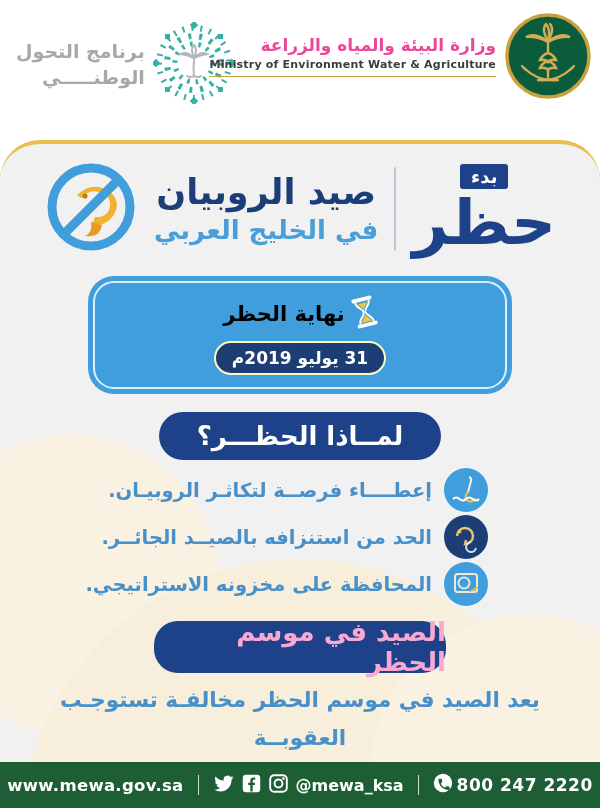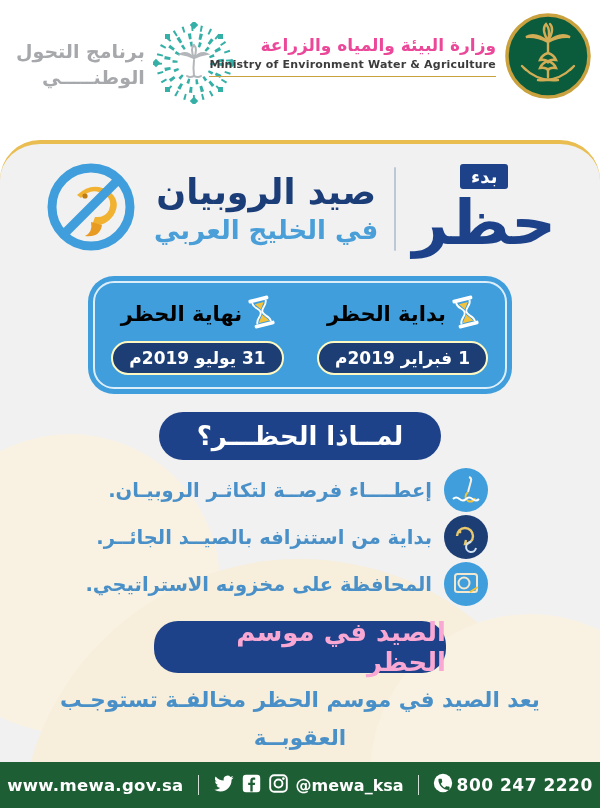--- a/index.html
+++ b/index.html
@@ -163,35 +163,20 @@
         <path d="M33 35 q16 -15 33 -3 q12 10 3 24 q-8 11 -21 9 l3 -8 q10 1 14 -7 q4 -10 -4 -15 q-13 -9 -24 3 z" fill="#f2b231"></path>
         <path d="M47 62 q2 10 -6 14 q15 2 17 -11 z" fill="#e89b23"></path>
         <circle cx="41" cy="36" r="2.6" fill="#c07c14"></circle>
         <line x1="21" y1="73" x2="73" y2="21" stroke="#3f9edb" stroke-width="9" stroke-linecap="round"></line>
       </svg>
     </span>
   </div>
 
   <div class="date-box">
     <div class="date-box-inner">
-      <div class="date-col">
-        <div class="date-label-row">
-          <span class="hourglass">
-            <svg width="24" height="32" viewBox="0 0 26 34">
-              <rect x="2" y="1" width="22" height="4" rx="1.5" fill="#fff"></rect>
-              <rect x="2" y="29" width="22" height="4" rx="1.5" fill="#fff"></rect>
-              <path d="M8 7 h10 l-5 7 z" fill="#f5c33b"></path>
-              <path d="M7 28 h12 l-6 -8 z" fill="#f5c33b"></path>
-              <path d="M5.5 5 c0 7 6.5 7 6.5 12 c0 5 -6.5 5 -6.5 12 M20.5 5 c0 7 -6.5 7 -6.5 12 c0 5 6.5 5 6.5 12" fill="none" stroke="#fff" stroke-width="2"></path>
-            </svg>
-          </span>
-          <span class="date-label">بداية الحظر</span>
-        </div>
-        <div class="date-pill">1 فبراير 2019م</div>
-      </div>
       <div class="date-col">
         <div class="date-label-row">
           <span class="hourglass">
             <svg width="24" height="32" viewBox="0 0 26 34">
               <rect x="2" y="1" width="22" height="4" rx="1.5" fill="#fff"></rect>
               <rect x="2" y="29" width="22" height="4" rx="1.5" fill="#fff"></rect>
               <path d="M8 7 h10 l-5 7 z" fill="#f5c33b"></path>
               <path d="M7 28 h12 l-6 -8 z" fill="#f5c33b"></path>
               <path d="M5.5 5 c0 7 6.5 7 6.5 12 c0 5 -6.5 5 -6.5 12 M20.5 5 c0 7 -6.5 7 -6.5 12 c0 5 6.5 5 6.5 12" fill="none" stroke="#fff" stroke-width="2"></path>
             </svg>
@@ -219,21 +204,21 @@
     </div>
     <div class="reason">
       <span class="reason-icon">
         <svg width="44" height="44" viewBox="0 0 44 44">
           <circle cx="22" cy="22" r="22" fill="#1d3e75"></circle>
           <path d="M13 21 a8 8 0 1 1 8 8 l1 -4" fill="none" stroke="#e8c86a" stroke-width="2.4"></path>
           <path d="M27 27 a5 5 0 1 0 5 6" fill="none" stroke="#cfe3f5" stroke-width="2"></path>
           <circle cx="16" cy="17" r="1.4" fill="#e8c86a"></circle>
         </svg>
       </span>
-      <span class="reason-text">بداية من استنزافه بالصيــد الجائــر.</span>
+      <span class="reason-text">الحد من استنزافه بالصيــد الجائــر.</span>
     </div>
     <div class="reason">
       <span class="reason-icon">
         <svg width="44" height="44" viewBox="0 0 44 44">
           <circle cx="22" cy="22" r="22" fill="#3f9edb"></circle>
           <rect x="11" y="12" width="22" height="18" rx="2.5" fill="none" stroke="#f2e7cf" stroke-width="2"></rect>
           <circle cx="20" cy="21" r="5.5" fill="none" stroke="#f2e7cf" stroke-width="2"></circle>
           <path d="M26 30 l8 -5" stroke="#f5c33b" stroke-width="2" fill="none"></path>
         </svg>
       </span>

